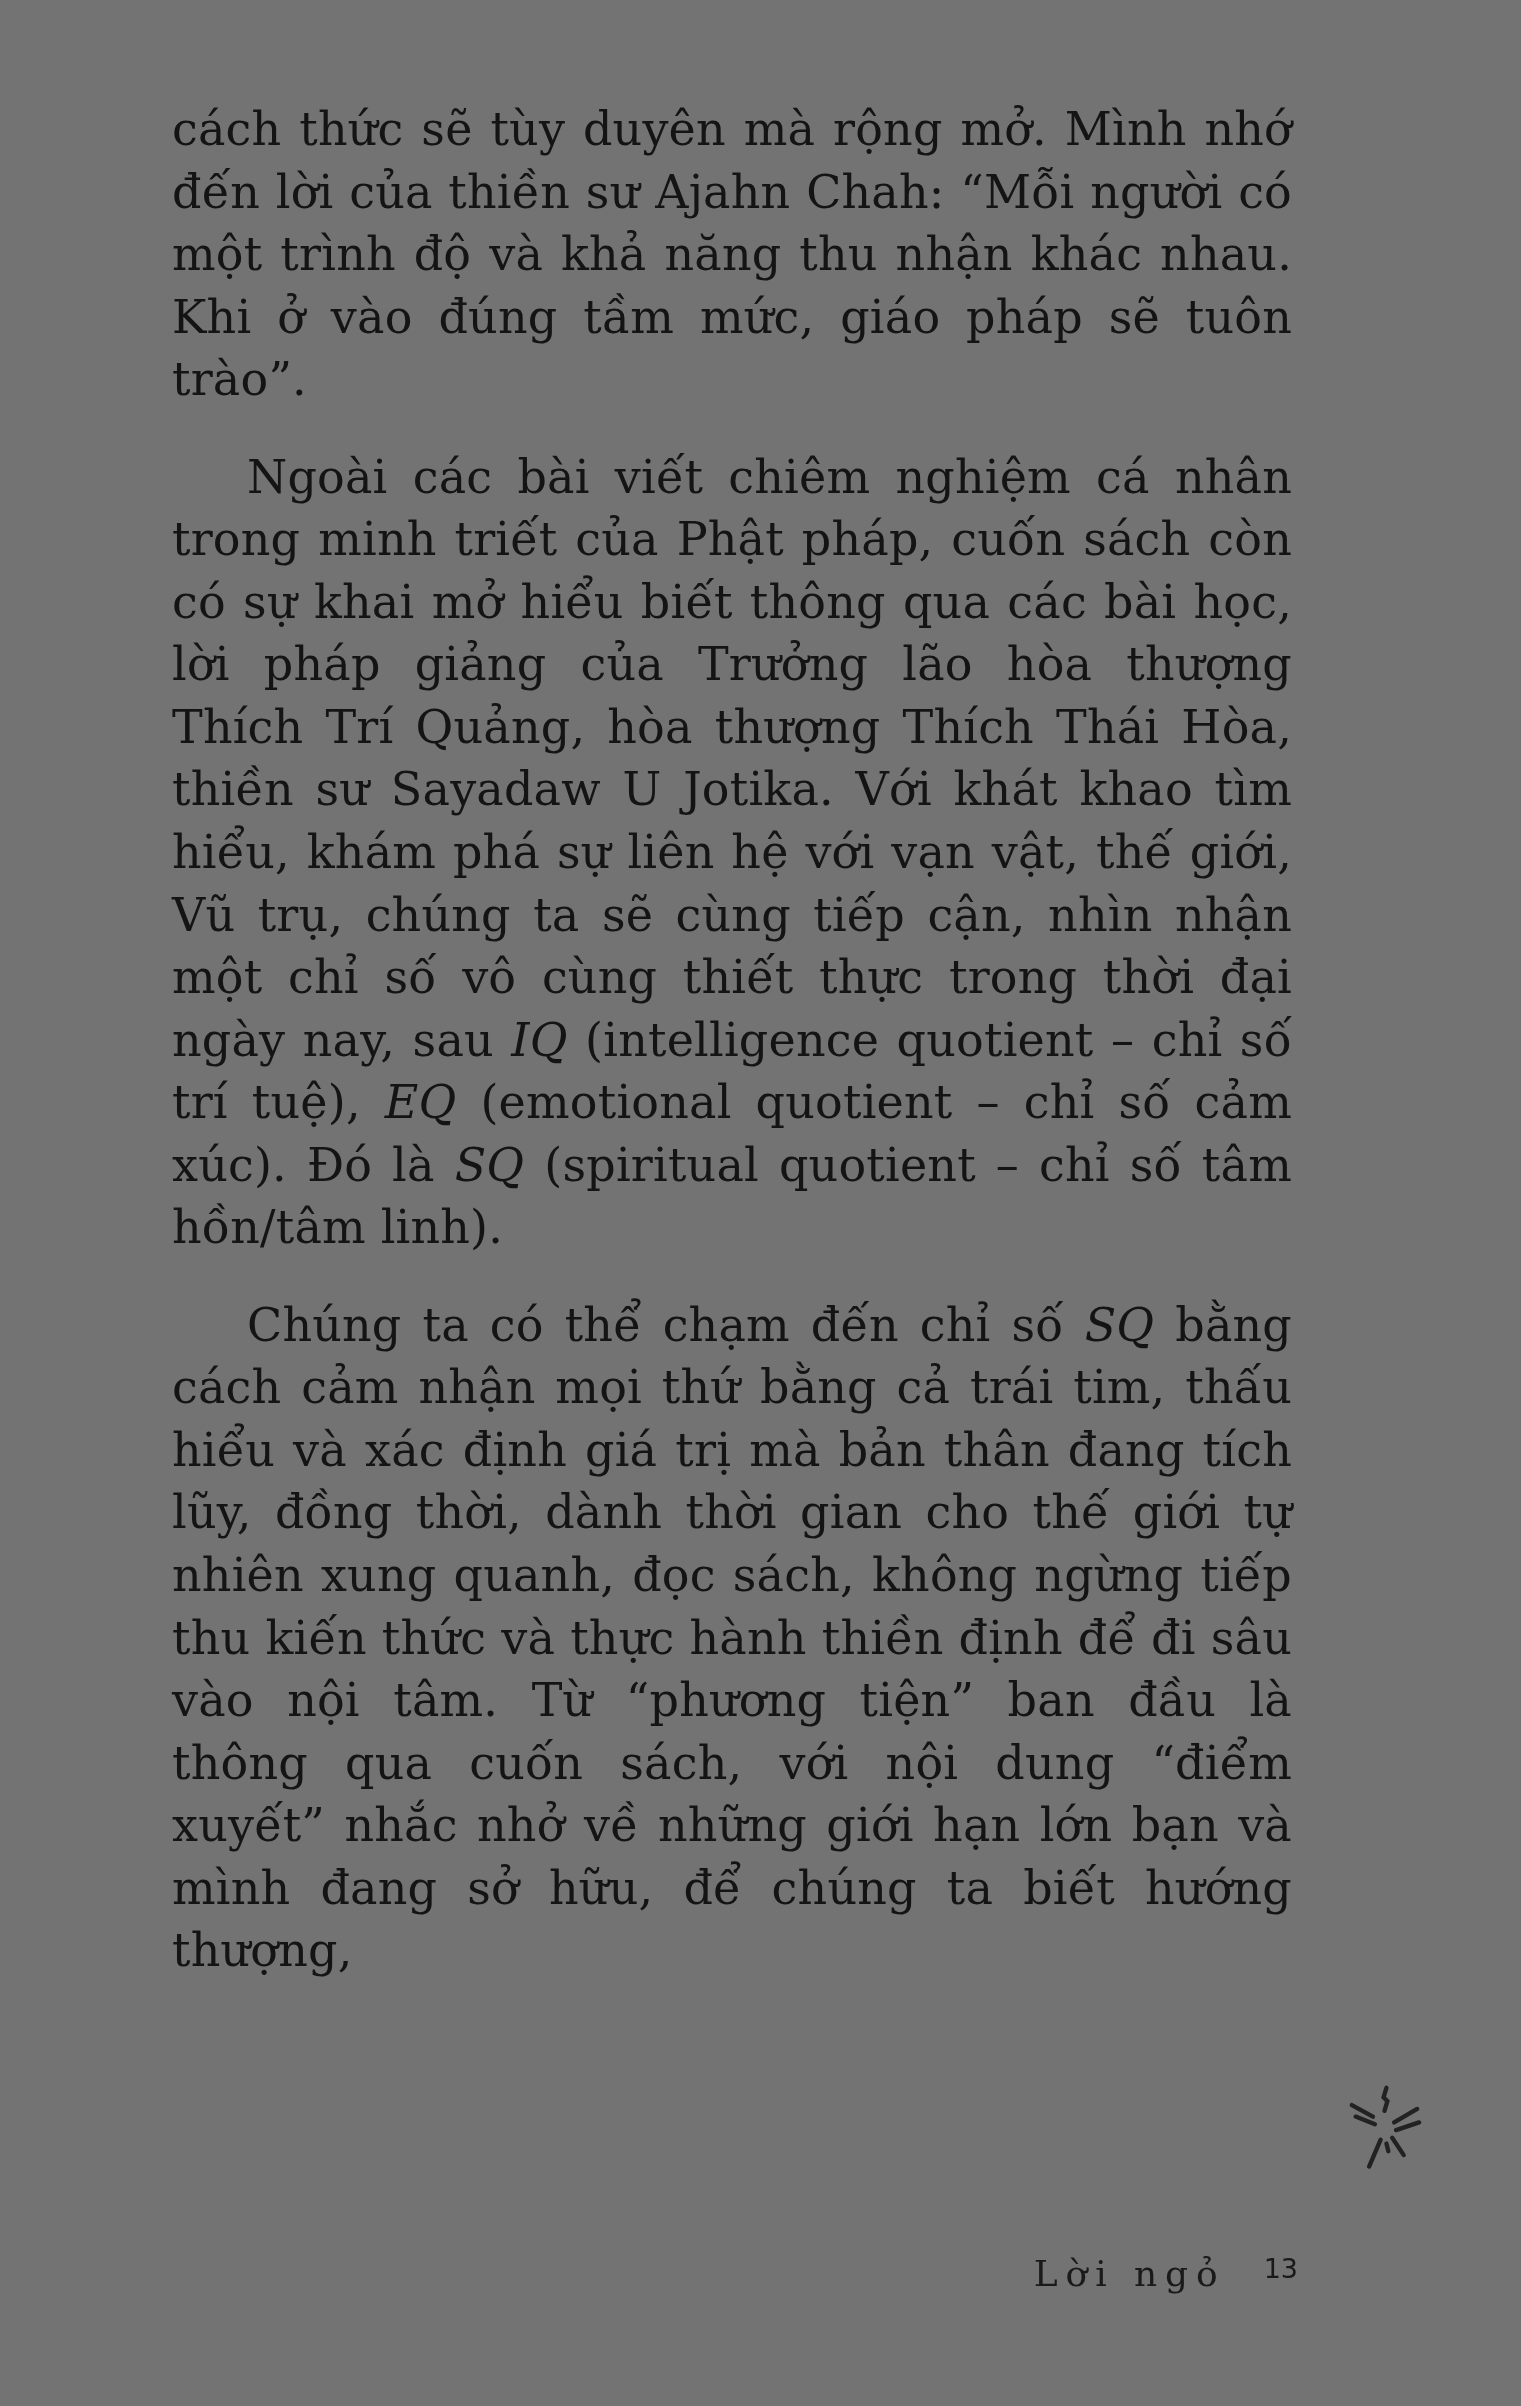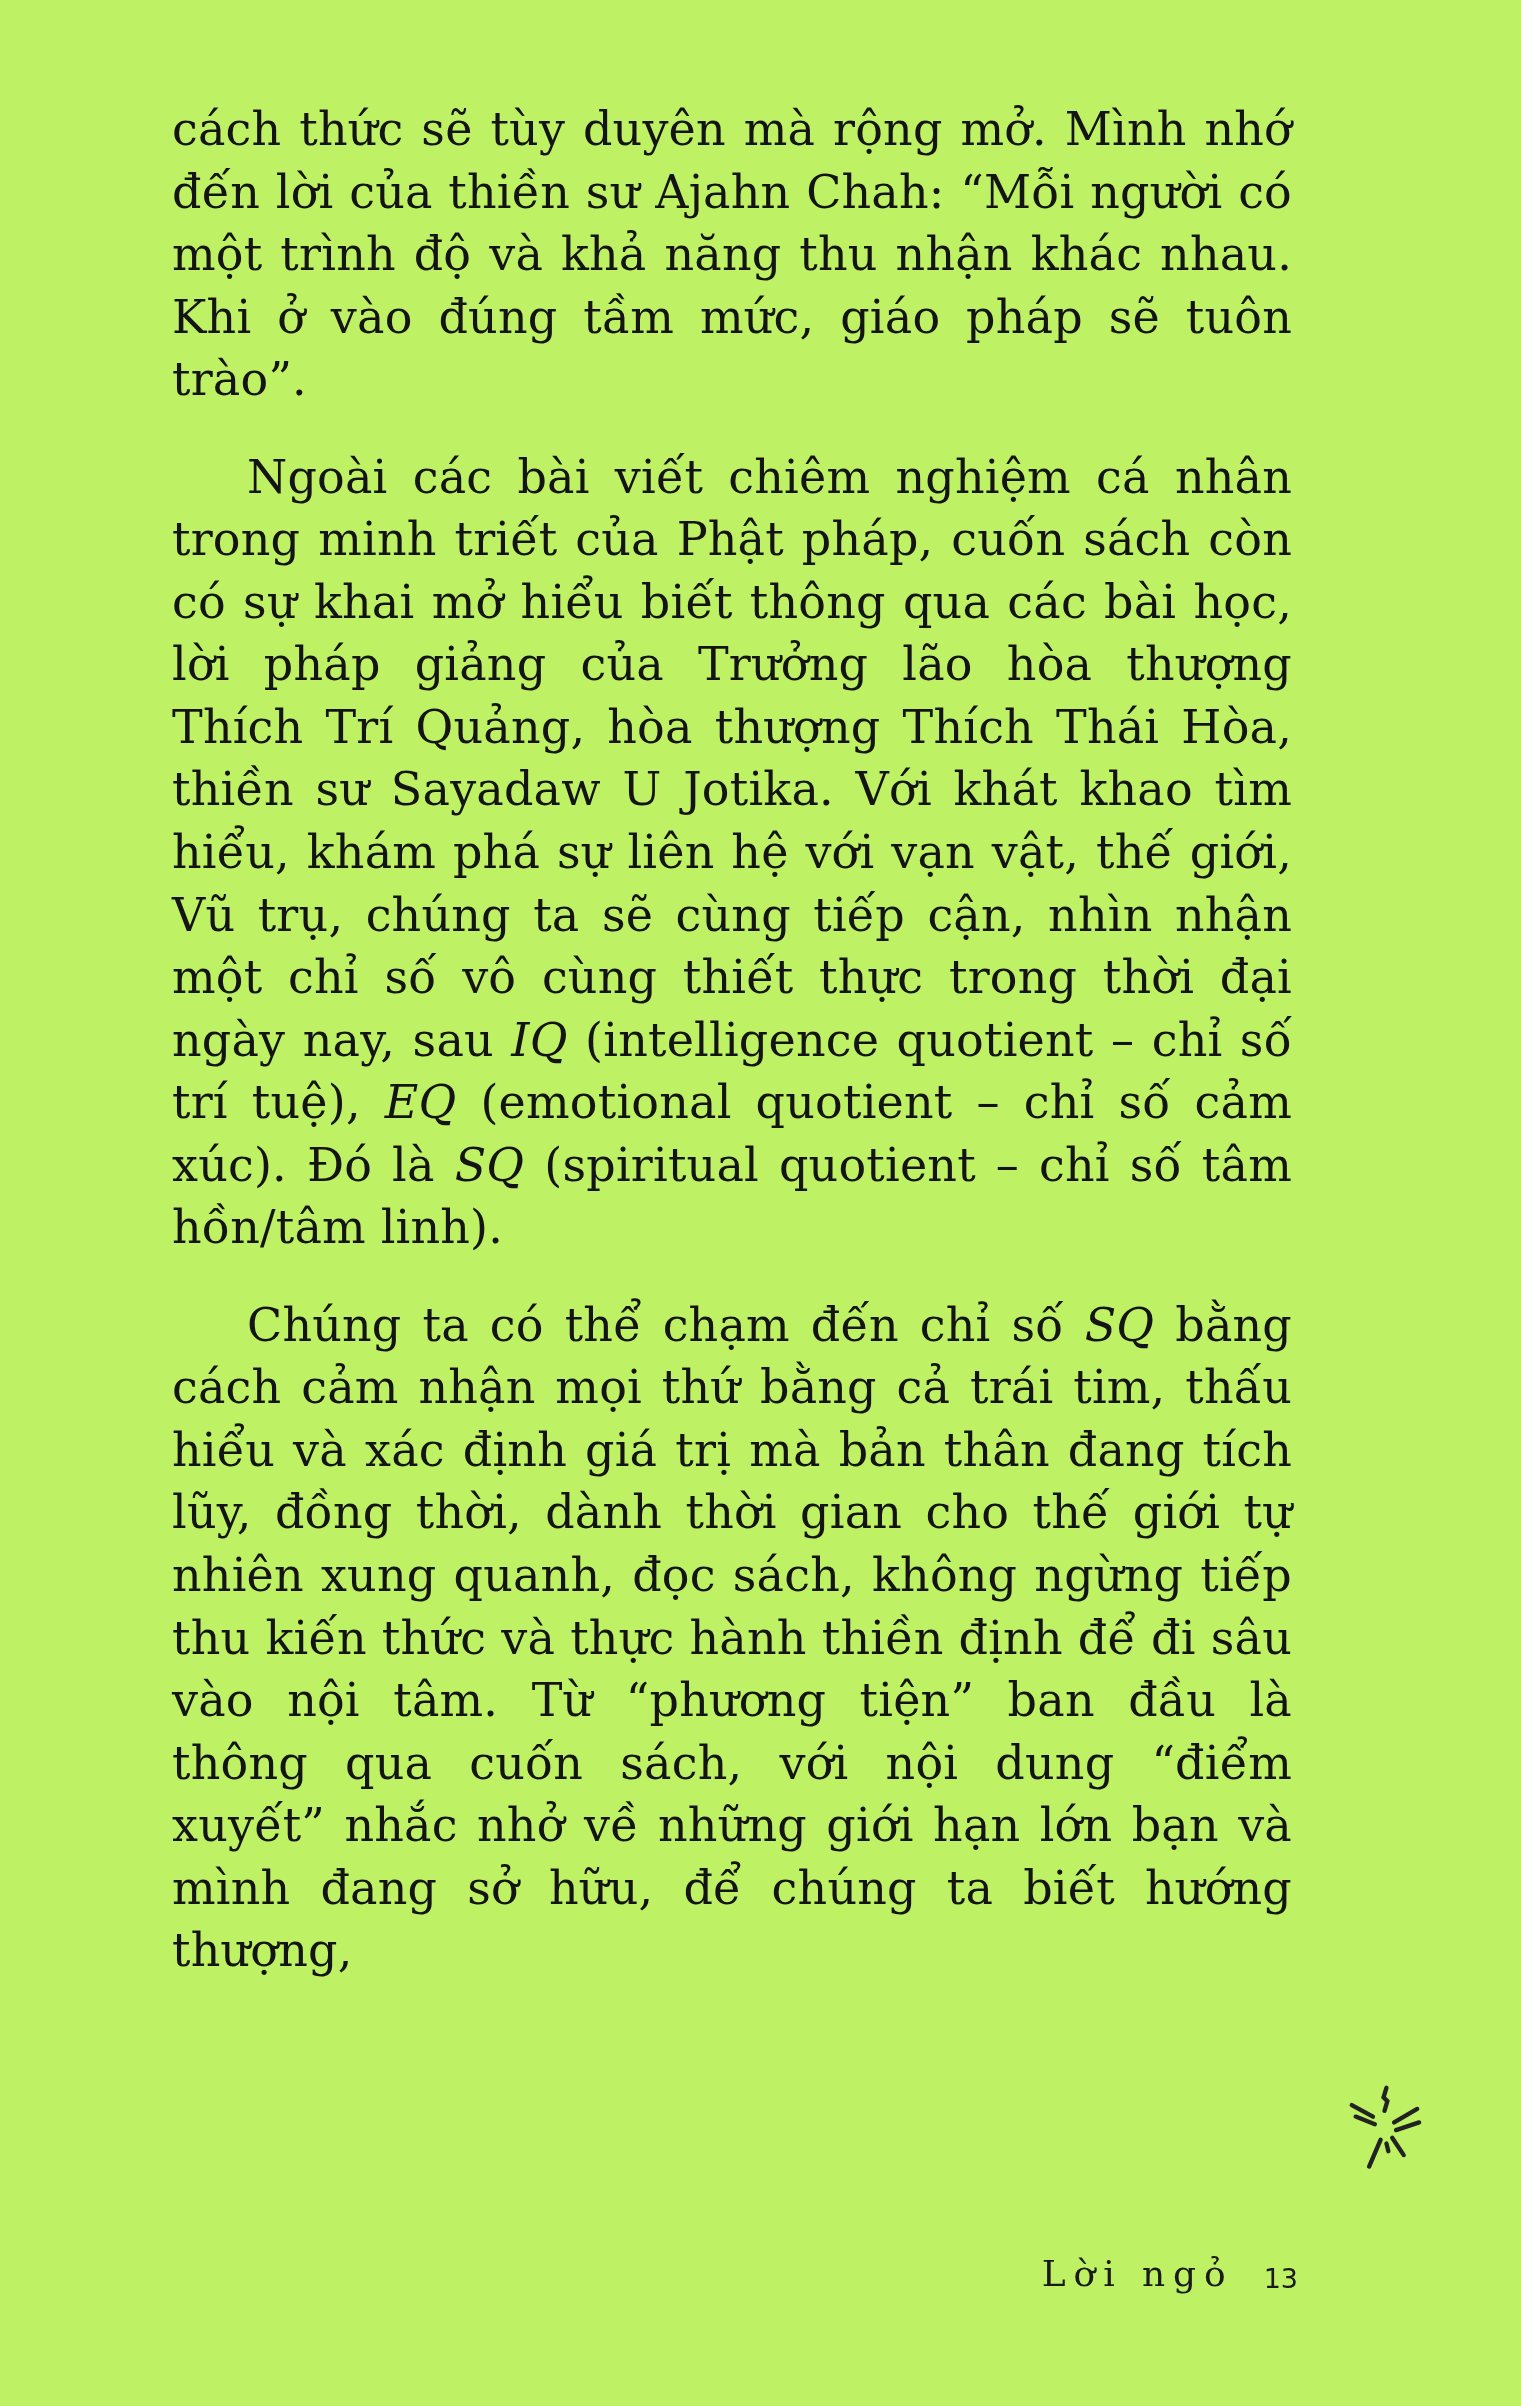--- a/index.html
+++ b/index.html
@@ -4,21 +4,21 @@
 <style>
   html, body {
     margin: 0;
     padding: 0;
     background: #e8e8e8;
   }
   .page {
     position: relative;
     width: 1522px;
     height: 2406px;
-    background: #bef264;
+    background: #737373;
     overflow: hidden;
     font-family: "DejaVu Serif", "Liberation Serif", serif;
     color: #141414;
   }
   .text-block {
     position: absolute;
     top: 98px;
     left: 172px;
     right: 230px;
     text-align: justify;
@@ -38,22 +38,22 @@
     width: 81px;
     height: 100px;
   }
   .sparkle svg { width: 100%; height: 100%; }
 
   .footer {
     position: absolute;
     right: 224px;
     bottom: 112px;
     display: flex;
-    align-items: flex-end;
-    gap: 30px;
+    align-items: flex-start;
+    gap: 38px;
     white-space: nowrap;
   }
   .footer .section-label {
     font-family: "DejaVu Serif", "Liberation Serif", serif;
     font-size: 36px;
     letter-spacing: 0.22em;
     color: #1a1a1a;
   }
   .footer .page-number {
     font-family: "DejaVu Sans", "Liberation Sans", sans-serif;

